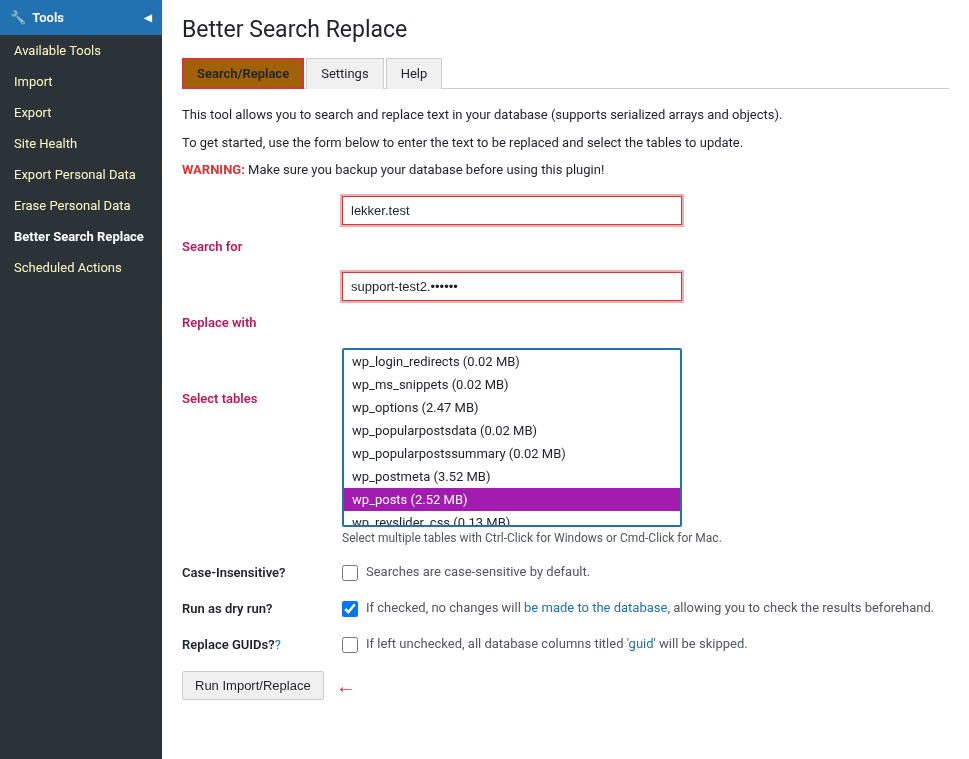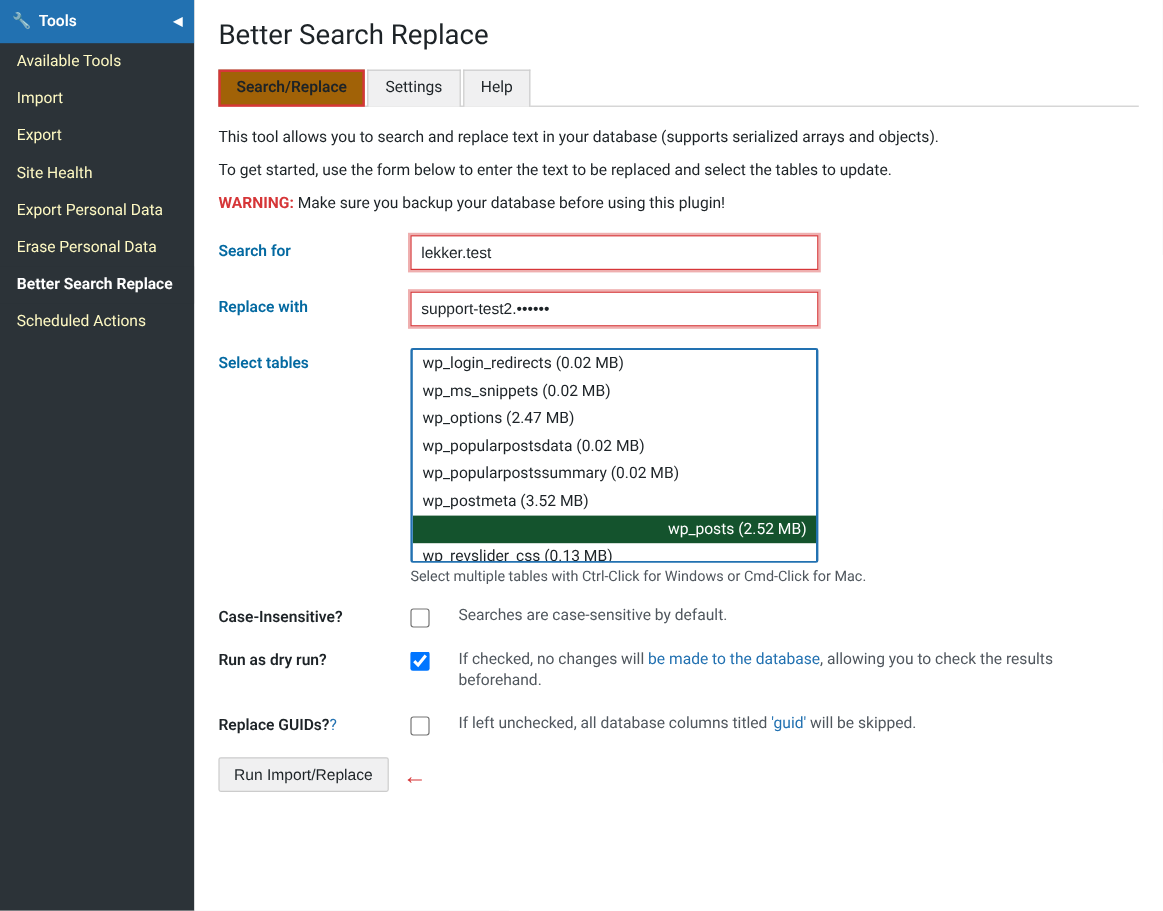--- a/index.html
+++ b/index.html
@@ -104,22 +104,23 @@
     .form-row {
       display: flex;
       align-items: flex-start;
       margin-bottom: 18px;
     }
     .form-label {
       width: 160px;
       flex-shrink: 0;
       padding-top: 6px;
       font-weight: 600;
-      color: #0369a1;
-      font-size: 13px;
+      color: #be185d;
+      font-size: 13px;
+      margin-top: 37px;
     }
     .form-control-wrap { flex: 1; }
 
     input[type="text"].form-input {
       width: 340px;
       max-width: 100%;
       padding: 6px 8px;
       border: 1px solid #d63638;
       border-radius: 0;
       font-size: 13px;
@@ -142,21 +143,21 @@
       overflow-y: scroll;
       background: #fff;
     }
     .table-list li {
       padding: 4px 8px;
       cursor: pointer;
       color: #1d2327;
       font-size: 13px;
       white-space: nowrap;
     }
-    .table-list li.selected { background: #14532d; color: #fff; text-align: right; }
+    .table-list li.selected { background: #a21caf; color: #fff; }
 
     .select-hint {
       font-size: 12px;
       color: #50575e;
       margin-top: 4px;
     }
 
     
     .checkbox-row {
       display: flex;
@@ -167,21 +168,21 @@
       width: 160px;
       flex-shrink: 0;
       padding-top: 2px;
       font-weight: 600;
       color: #1d2327;
       font-size: 13px;
     }
     .checkbox-wrap {
       display: flex;
       align-items: flex-start;
-      gap: 24px;
+      gap: 8px;
     }
     .checkbox-wrap input[type="checkbox"] {
       margin-top: 2px;
       width: 16px;
       height: 16px;
       flex-shrink: 0;
     }
     .checkbox-text { color: #50575e; font-size: 13px; line-height: 1.4; }
 
     

